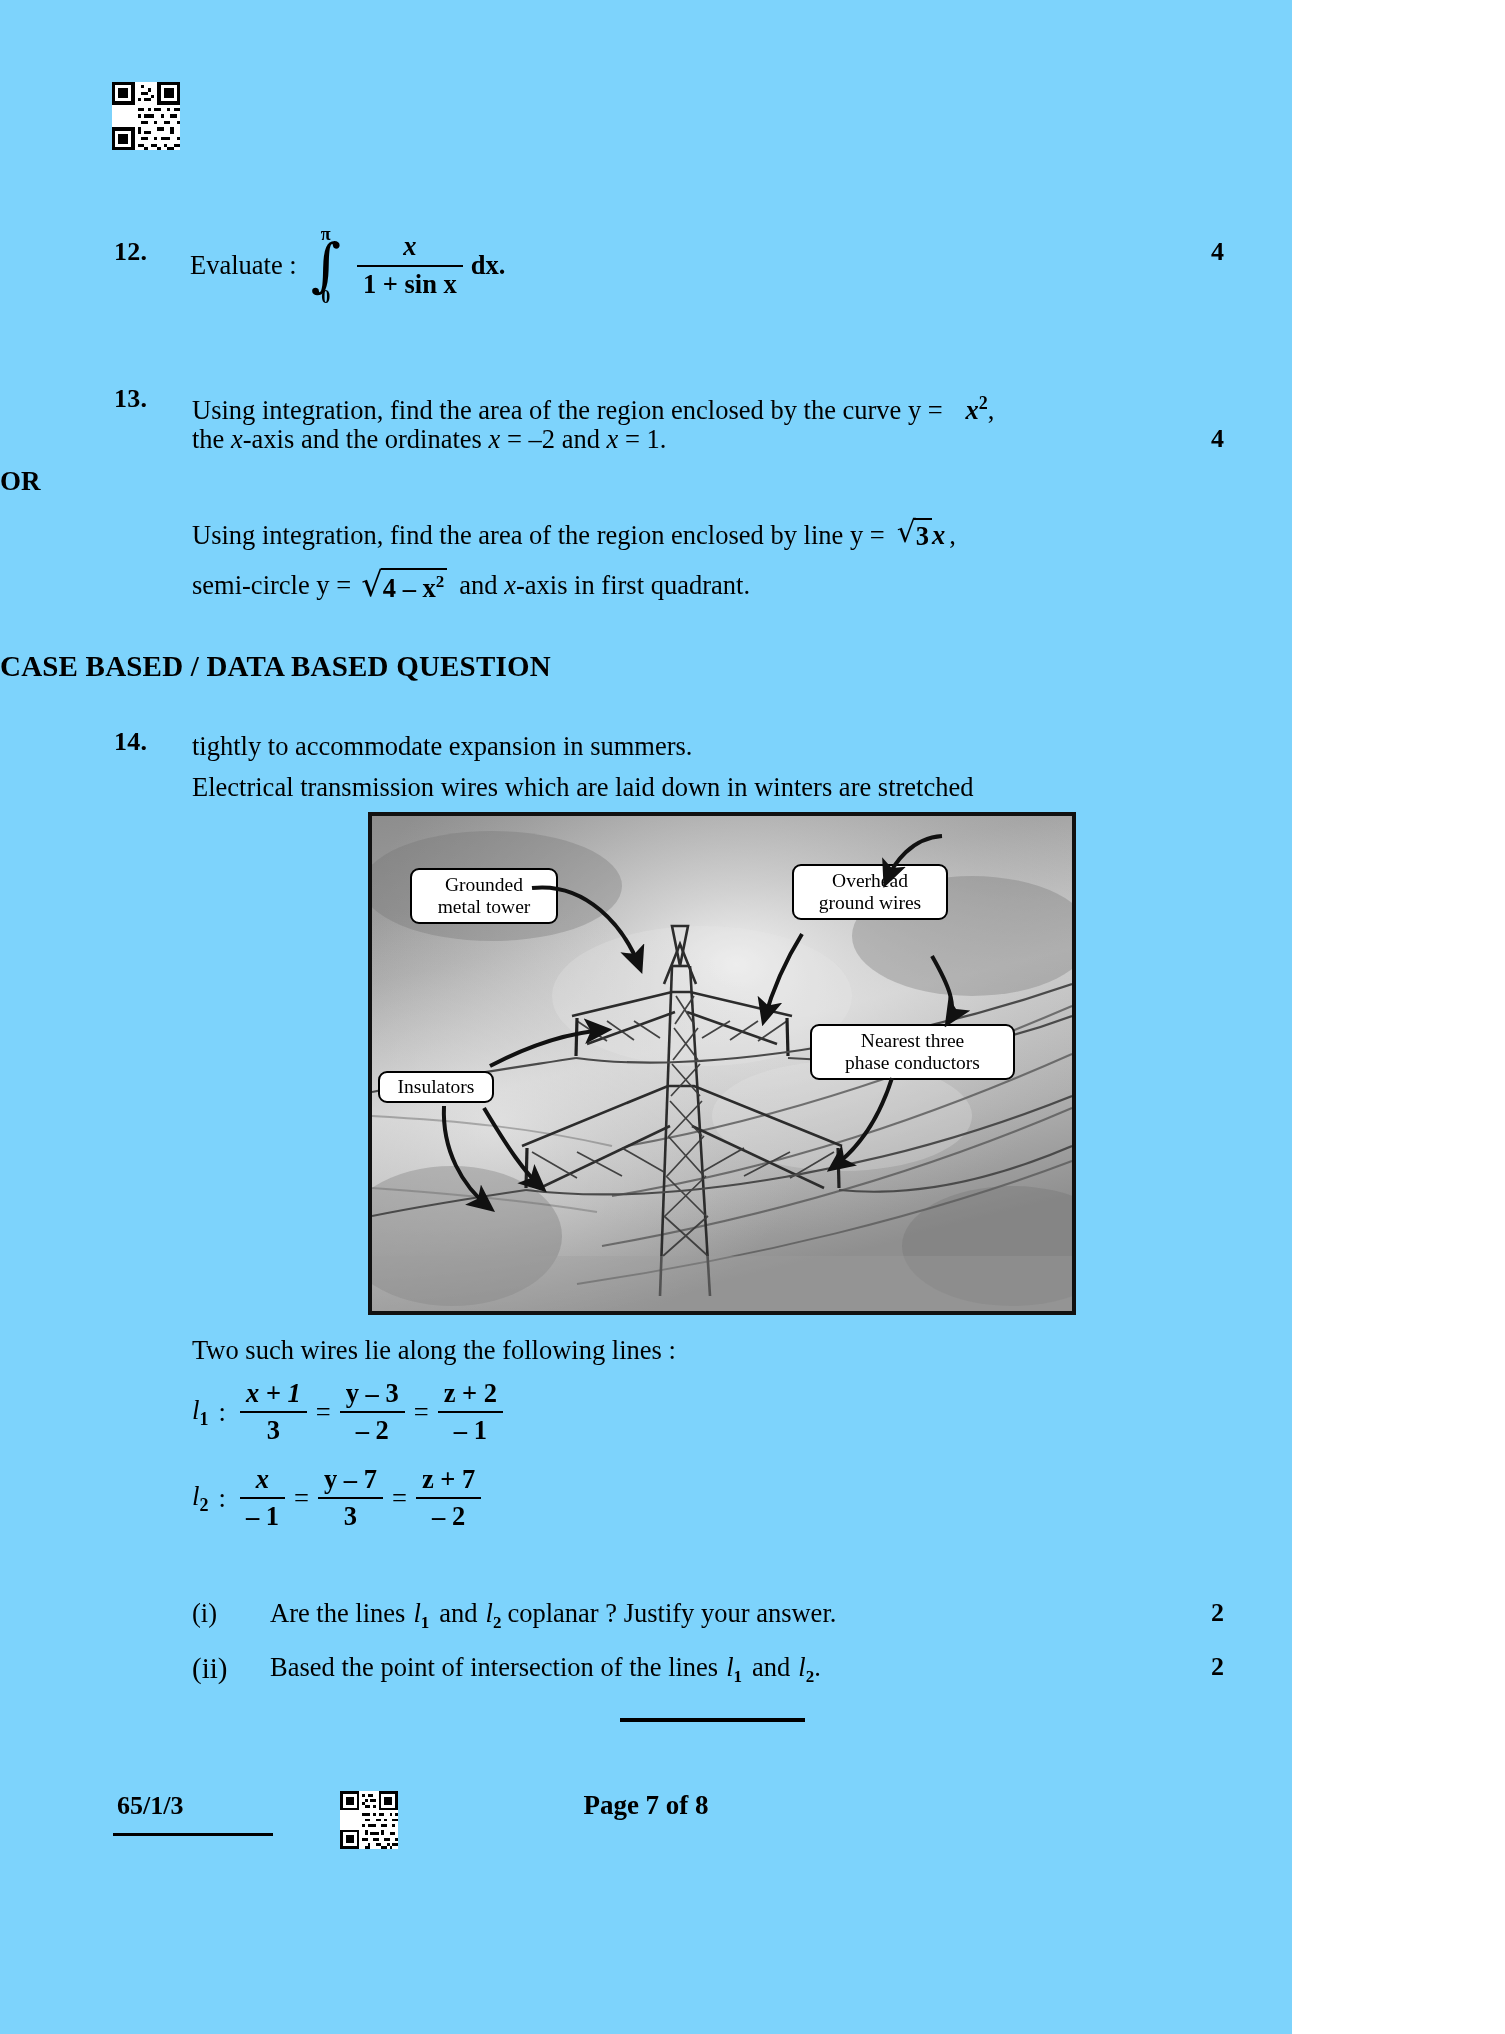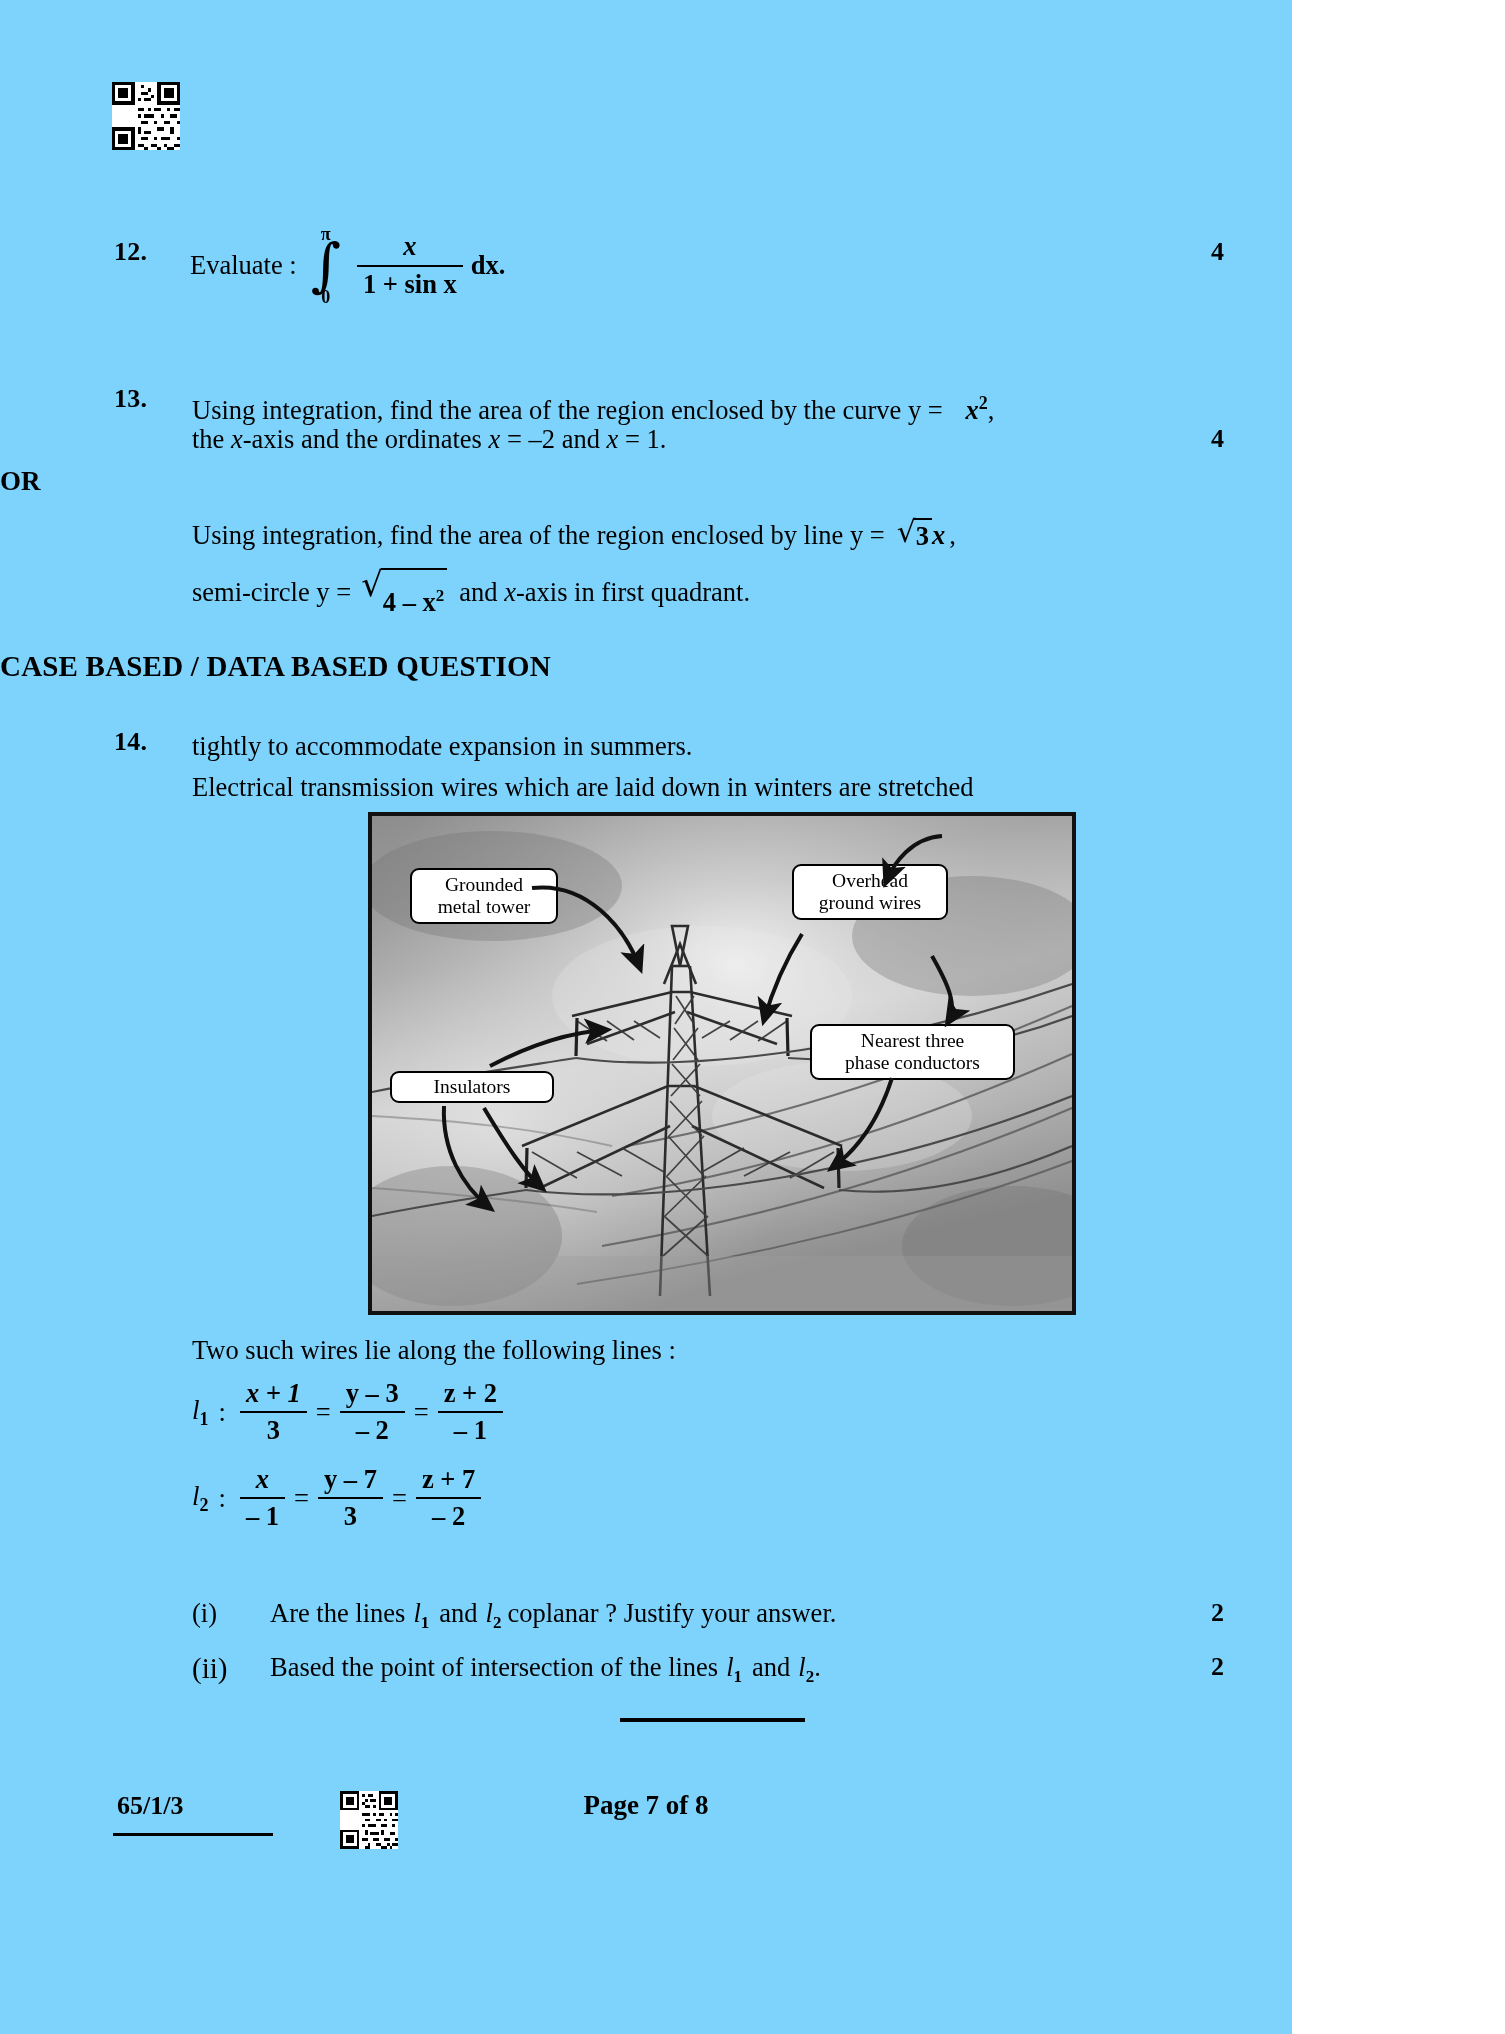--- a/index.html
+++ b/index.html
@@ -302,21 +302,21 @@
       <span class="rad-body bold">3</span>
     </span>
     <span class="it bold">x</span>
     <span style="margin-left:4px;">,</span>
   </div>
 
   <div style="position:absolute; left:192px; top:568px; font-size:26.5px; display:flex; align-items:center;">
     <span>semi-circle y =</span>
     <span class="radical" style="margin-left:10px;">
       <span class="sign" style="font-size:34px;">√</span>
-      <span class="rad-body bold" style="padding-top:16px;">
+      <span class="rad-body bold" style="padding-top:2px;">
         <span>4 – x</span><sup style="font-size:17px;">2</sup>
       </span>
     </span>
     <span style="margin-left:12px;">and <span class="it">x</span>-axis in first quadrant.</span>
   </div>
 
   <div class="center-text bold" style="left:0; right:0; top:650px; font-size:29px; letter-spacing:.2px;">CASE BASED / DATA BASED QUESTION</div>
 
   <div class="qnum" style="left:114px; top:727px;">14.</div>
   <div style="position:absolute; left:192px; top:726px; width:1155px; font-size:26.5px; line-height:41px;">
@@ -420,21 +420,21 @@
 
       <rect x="0" y="440" width="700" height="55" fill="#9d9d9d" opacity="0.35"></rect>
     </svg>
 
     <div class="callout" style="left:38px; top:52px; width:118px;">Grounded
 metal tower</div>
     <div class="callout" style="left:420px; top:48px; width:126px;">Overhead
 ground wires</div>
     <div class="callout" style="left:438px; top:208px; width:175px;">Nearest three
 phase conductors</div>
-    <div class="callout" style="left:18px; top:255px; width:112px; padding:3px 24px;">Insulators</div>
+    <div class="callout" style="left:6px; top:255px; width:112px; padding:3px 0;">Insulators</div>
 
     <svg class="photo-svg" viewBox="0 0 700 495" preserveAspectRatio="none" style="pointer-events:none;" aria-hidden="true">
       <defs>
         <marker id="ah" markerWidth="7" markerHeight="7" refX="5.4" refY="3.2" orient="auto">
           <path d="M0,0 L7,3.2 L0,6.4 L1.6,3.2 Z" fill="#111"></path>
         </marker>
       </defs>
       <g stroke="#111" stroke-width="4" fill="none" marker-end="url(#ah)">
         <path d="M160 72 C 214 66, 252 110, 268 152"></path>
         <path d="M430 118 C 410 150, 400 176, 392 204"></path>

